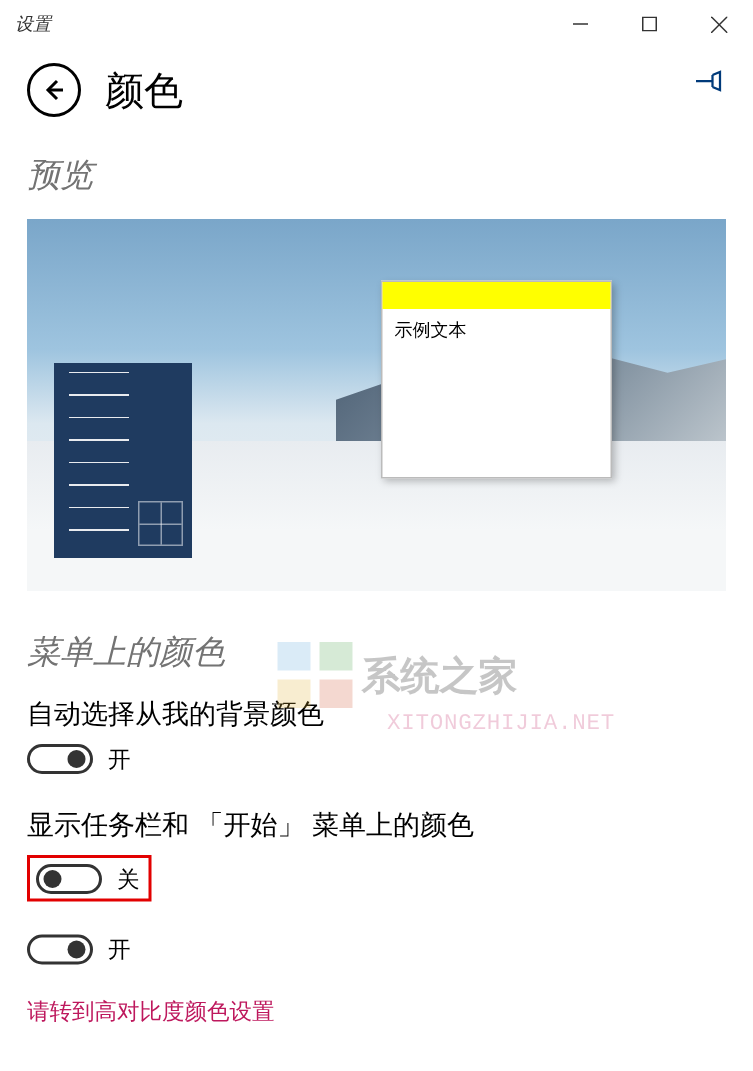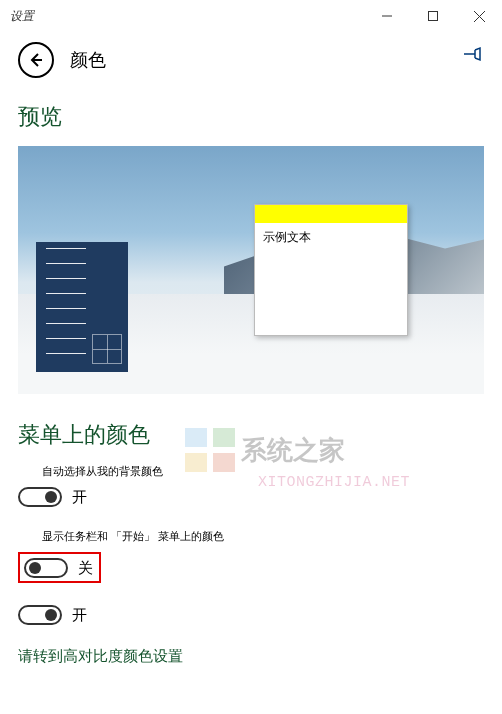--- a/index.html
+++ b/index.html
@@ -37,38 +37,39 @@
     padding: 10px 18px 18px 18px;
     position: relative;
   }
   .back-btn {
     width: 36px; height: 36px;
     border: 2px solid #000;
     border-radius: 50%;
     display: flex; align-items: center; justify-content: center;
   }
   .page-title {
-    font-size: 18px;
+    font-size: 26px;
     margin-left: 16px;
     font-weight: 400;
   }
   .pin {
     position: absolute;
     right: 20px;
     top: 14px;
     color: #003a7a;
   }
   .section {
     padding: 0 18px;
   }
   .section-h {
     font-size: 22px;
-    color: #14532d;
+    color: #737373;
     margin: 6px 0 14px 0;
     font-weight: 400;
+    font-style: italic;
   }
   .preview {
     width: 466px;
     height: 248px;
     position: relative;
     overflow: hidden;
     background: linear-gradient(to bottom, #7aa6c9 0%, #9ec4df 35%, #dce8f0 55%, #f0f3f5 100%);
     margin-bottom: 26px;
   }
   .mountain-far {
@@ -105,38 +106,37 @@
     width: 30px; height: 30px;
     border: 1px solid rgba(255,255,255,.5);
   }
   .grid::before, .grid::after {
     content:""; position:absolute; background: rgba(255,255,255,.5);
   }
   .grid::before { left:50%; top:0; width:1px; height:100%; }
   .grid::after  { top:50%; left:0; height:1px; width:100%; }
   .note {
     position: absolute;
-    top: 58px; left: 236px;
+    top: 41px; left: 236px;
     width: 154px; height: 132px;
     background: #fff;
     border: 1px solid #bbb;
     box-shadow: 2px 2px 5px rgba(0,0,0,.25);
   }
   .note-bar {
     height: 18px;
     background: #ffff00;
   }
   .note-text {
     padding: 6px 8px;
     font-size: 12px;
   }
   .opt-label {
-    font-size: 11px;
+    font-size: 18px;
     margin-bottom: 8px;
-    margin-left: 24px;
   }
   .toggle-row {
     display: flex; align-items: center;
     margin-bottom: 22px;
   }
   .toggle {
     width: 44px; height: 20px;
     border: 2px solid #333;
     border-radius: 11px;
     position: relative;
@@ -187,21 +187,21 @@
   }
   .wm-logo span:nth-child(1){top:0;left:0;}
   .wm-logo span:nth-child(2){top:0;right:0;background:#4aa14a;}
   .wm-logo span:nth-child(3){bottom:0;left:0;background:#e0b030;}
   .wm-logo span:nth-child(4){bottom:0;right:0;background:#d05030;}
   .wm-text {
     font-size: 26px; font-weight: bold; color:#000;
   }
   .wm-url { font-size: 15px; letter-spacing: .5px; color:#be185d; margin-top:2px; }
   .link {
-    color: #14532d;
+    color: #be185d;
     font-size: 15px;
     margin-top: 2px;
     display: block;
   }
 </style>
 </head>
 <body>
 
 <div class="titlebar">
   <span>设置</span>

